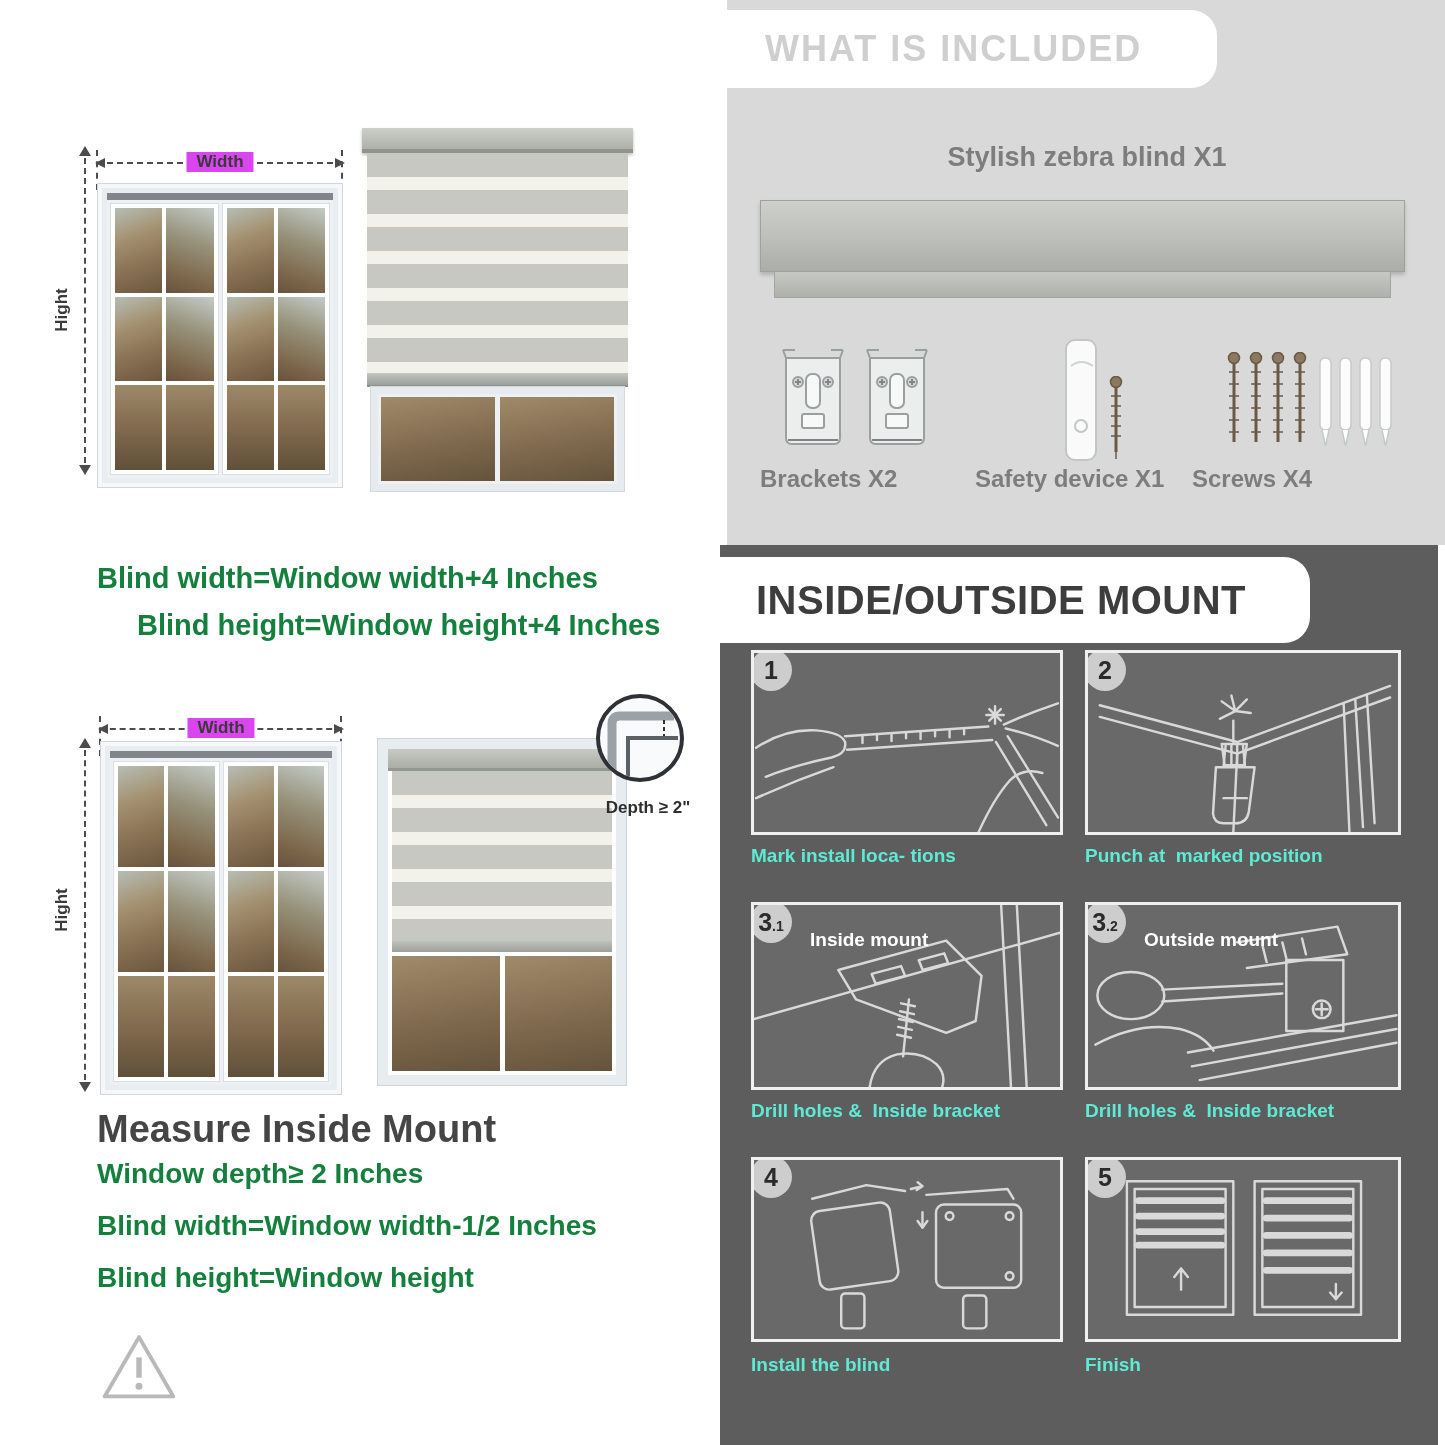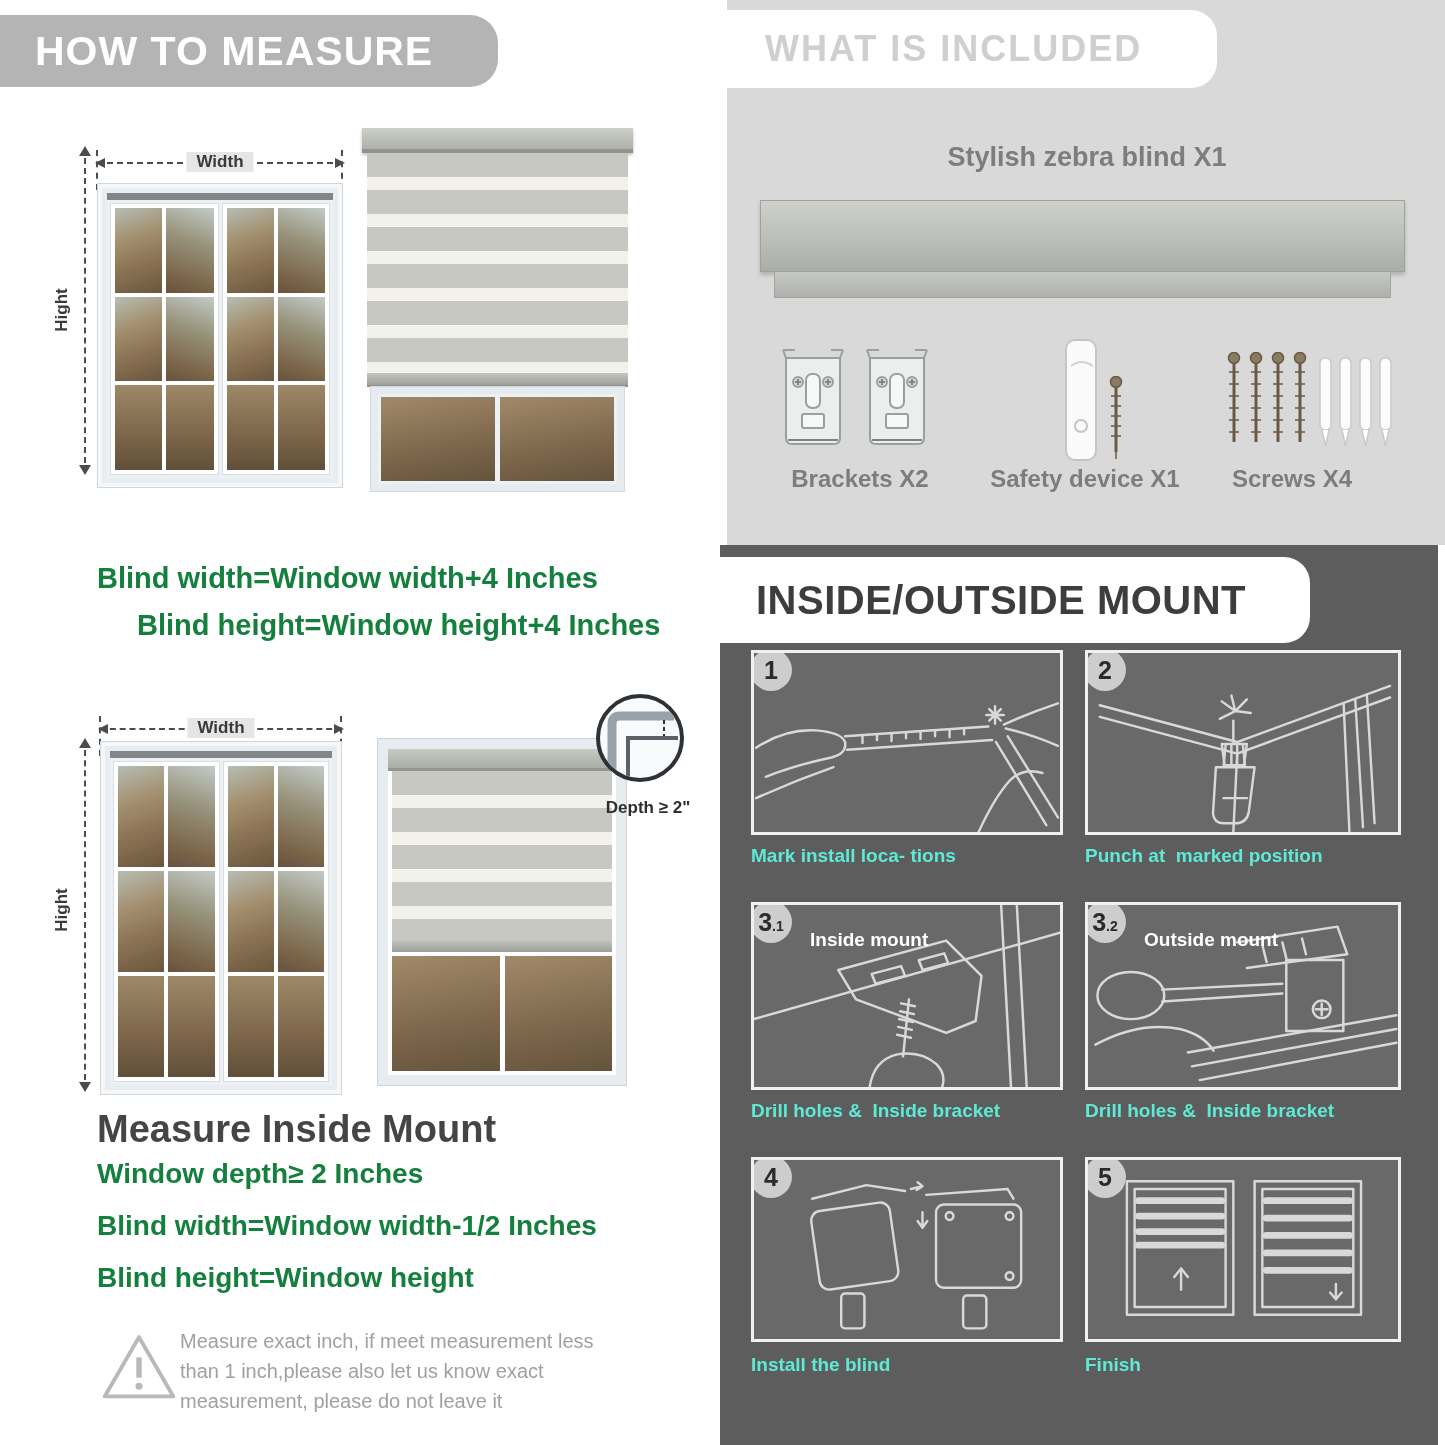--- a/index.html
+++ b/index.html
@@ -27,21 +27,21 @@
   .dim-h::before { content:""; position:absolute; left:-2px; top:-6px;
     border-top:5px solid transparent; border-bottom:5px solid transparent; border-right:10px solid #4c4c4c; }
   .dim-h::after { content:""; position:absolute; right:-2px; top:-6px;
     border-top:5px solid transparent; border-bottom:5px solid transparent; border-left:10px solid #4c4c4c; }
   .dim-v { position:absolute; width:0; border-left:2px dashed #4c4c4c; }
   .dim-v::before { content:""; position:absolute; top:-2px; left:-7px;
     border-left:6px solid transparent; border-right:6px solid transparent; border-bottom:10px solid #4c4c4c; }
   .dim-v::after { content:""; position:absolute; bottom:-2px; left:-7px;
     border-left:6px solid transparent; border-right:6px solid transparent; border-top:10px solid #4c4c4c; }
   .tick-v { position:absolute; width:0; height:40px; border-left:2px dashed #4c4c4c; }
-  .dim-label-h { position:absolute; transform:translate(-50%,-50%); background:#e5e5e5;
+  .dim-label-h { position:absolute; transform:translate(-50%,-50%); background:#d946ef;
     padding:0 10px; font-size:17px; font-weight:bold; color:#3a3a3a; white-space:nowrap; }
   .dim-label-v { position:absolute; transform:rotate(-90deg); transform-origin:center;
     font-size:17px; font-weight:bold; color:#3a3a3a; white-space:nowrap; }
 
   
   .window { position:absolute; background:#e8edf1; border:1px solid #cfd6dc;
     box-shadow: inset 0 0 0 4px #f5f7f9; padding:9px; }
   .win-track { height:7px; background:#82868a; }
   .sashes { display:flex; gap:5px; background:#eef1f4; padding:4px; height:calc(100% - 7px); }
   .sash { flex:1; background:#fff; padding:4px; box-shadow:0 0 0 1px #d9dfe4; }
@@ -83,21 +83,21 @@
     border-radius:0 26px 26px 0; color:#cfcfcf; font-size:36px; font-weight:bold;
     letter-spacing:2px; line-height:78px; padding-left:38px; }
   .product-label { position:absolute; left:70px; top:142px; width:580px; text-align:center;
     font-size:27px; font-weight:bold; color:#7d7d7d; }
   .headrail-main { position:absolute; left:33px; top:200px; width:645px; height:72px;
     background:linear-gradient(180deg,#ced1cb 0%,#bcbfb9 55%,#abaea8 100%);
     border:1px solid #9fa29c; box-shadow:0 3px 4px rgba(0,0,0,.18); }
   .headrail-strip { position:absolute; left:47px; top:272px; width:617px; height:26px;
     background:linear-gradient(180deg,#c6c9c3,#aeb1ab); border:1px solid #a3a6a0; border-top:none; }
   .item-icons { position:absolute; top:338px; left:0; width:718px; height:130px; }
-  .item-label { position:absolute; top:465px; text-align:center; font-size:24px; font-weight:bold; color:#7d7d7d; }
+  .item-label { position:absolute; top:465px; font-size:24px; font-weight:bold; color:#7d7d7d; }
 
   
   .rbot { position:absolute; left:720px; top:545px; width:718px; height:900px; background:#5d5d5d; }
   .rbtitle { position:absolute; left:0; top:12px; width:590px; height:86px; background:#fff;
     border-radius:0 26px 26px 0; color:#3d3d3d; font-size:40px; font-weight:bold;
     line-height:86px; padding-left:36px; letter-spacing:0.5px; }
   .panel { position:absolute; width:312px; height:185px; border:3px solid #f0f0f0;
     background:#696969; overflow:hidden; }
   .panel svg { position:absolute; left:0; top:0; width:100%; height:100%; }
   .badge { position:absolute; left:-4px; top:-4px; width:42px; height:42px; border-radius:50%;
@@ -105,23 +105,20 @@
   .badge .bn { font-size:25px; font-weight:bold; color:#2b2b2b; }
   .badge .bns { font-size:14px; font-weight:bold; color:#2b2b2b; margin-top:8px; }
   .sub-label { position:absolute; left:56px; top:12px; font-size:19px; font-weight:bold; color:#fff; z-index:3;margin-top:12px; }
   .caption { position:absolute; font-size:19px; font-weight:bold; color:#5eead4; white-space:pre; }
 </style>
 </head>
 <body>
 
 <div class="page">
 
-  <div class="hdr-left">
-    <span>HOW TO MEASURE</span>
-  </div>
 
   <div class="dim-h" style="left:97px; top:162px; width:246px;"></div>
   <div class="dim-label-h" style="left:220px; top:162px;">Width</div>
   <div class="tick-v" style="left:96px; top:150px;"></div>
   <div class="tick-v" style="left:341px; top:150px;"></div>
   <div class="dim-v" style="left:84px; top:148px; height:325px;"></div>
   <div class="dim-label-v" style="left:40px; top:300px;">Hight</div>
 
   <div class="window" style="left:97px; top:183px; width:246px; height:305px;">
     <div class="win-track"></div>
@@ -219,21 +216,20 @@
   <div class="m-line" style="top:1210px; font-size:28px;">Blind width=Window width-1/2 Inches</div>
   <div class="m-line" style="top:1262px; font-size:28px;">Blind height=Window height</div>
 
   <div class="warning-wrap">
     <svg viewBox="0 0 100 90" width="78" height="80">
       <path d="M50,8 L94,84 L6,84 Z" fill="none" stroke="#b9b9b9" stroke-width="5" stroke-linejoin="round"></path>
       <line x1="50" y1="34" x2="50" y2="60" stroke="#b9b9b9" stroke-width="7"></line>
       <circle cx="50" cy="71" r="4.5" fill="#b9b9b9"></circle>
     </svg>
   </div>
-  <div class="warning-text">Measure exact inch, if meet measurement less than 1 inch,please also let us know exact measurement, please do not leave it</div>
 
   <div class="rtop">
     <div class="rtitle">
       <span>WHAT IS INCLUDED</span>
     </div>
     <div class="product-label">Stylish zebra blind X1</div>
 
     <div class="headrail-main"></div>
     <div class="headrail-strip"></div>
 

